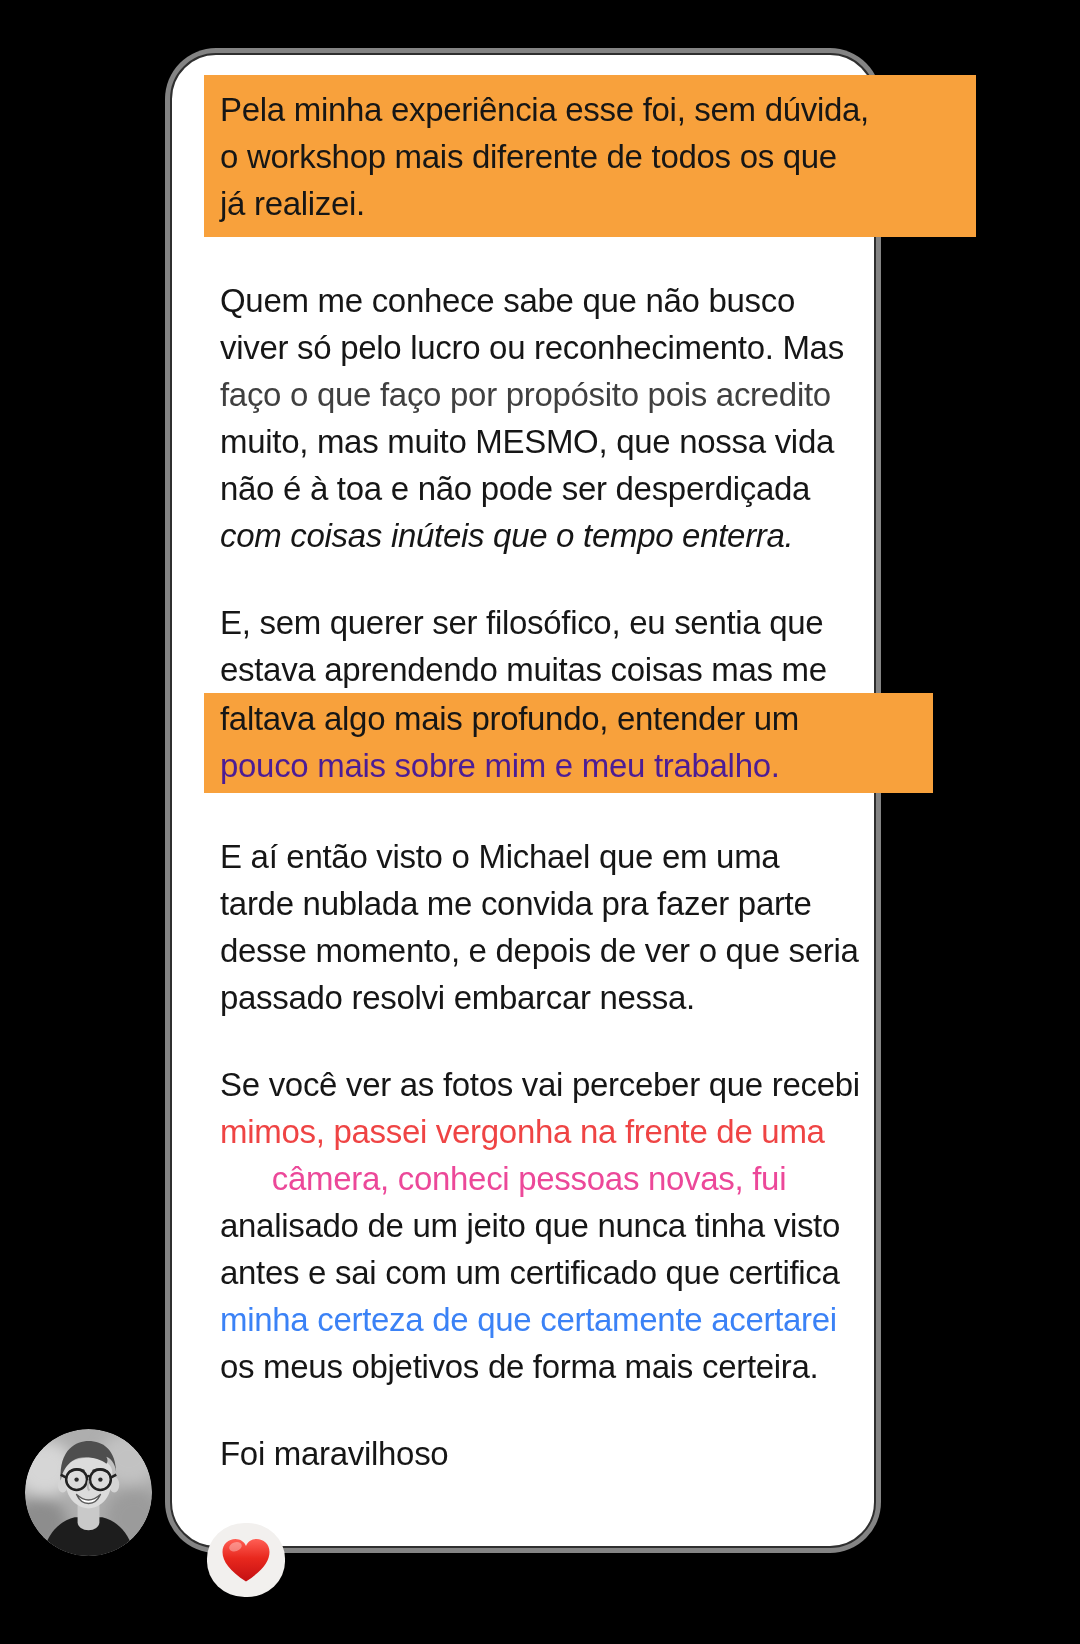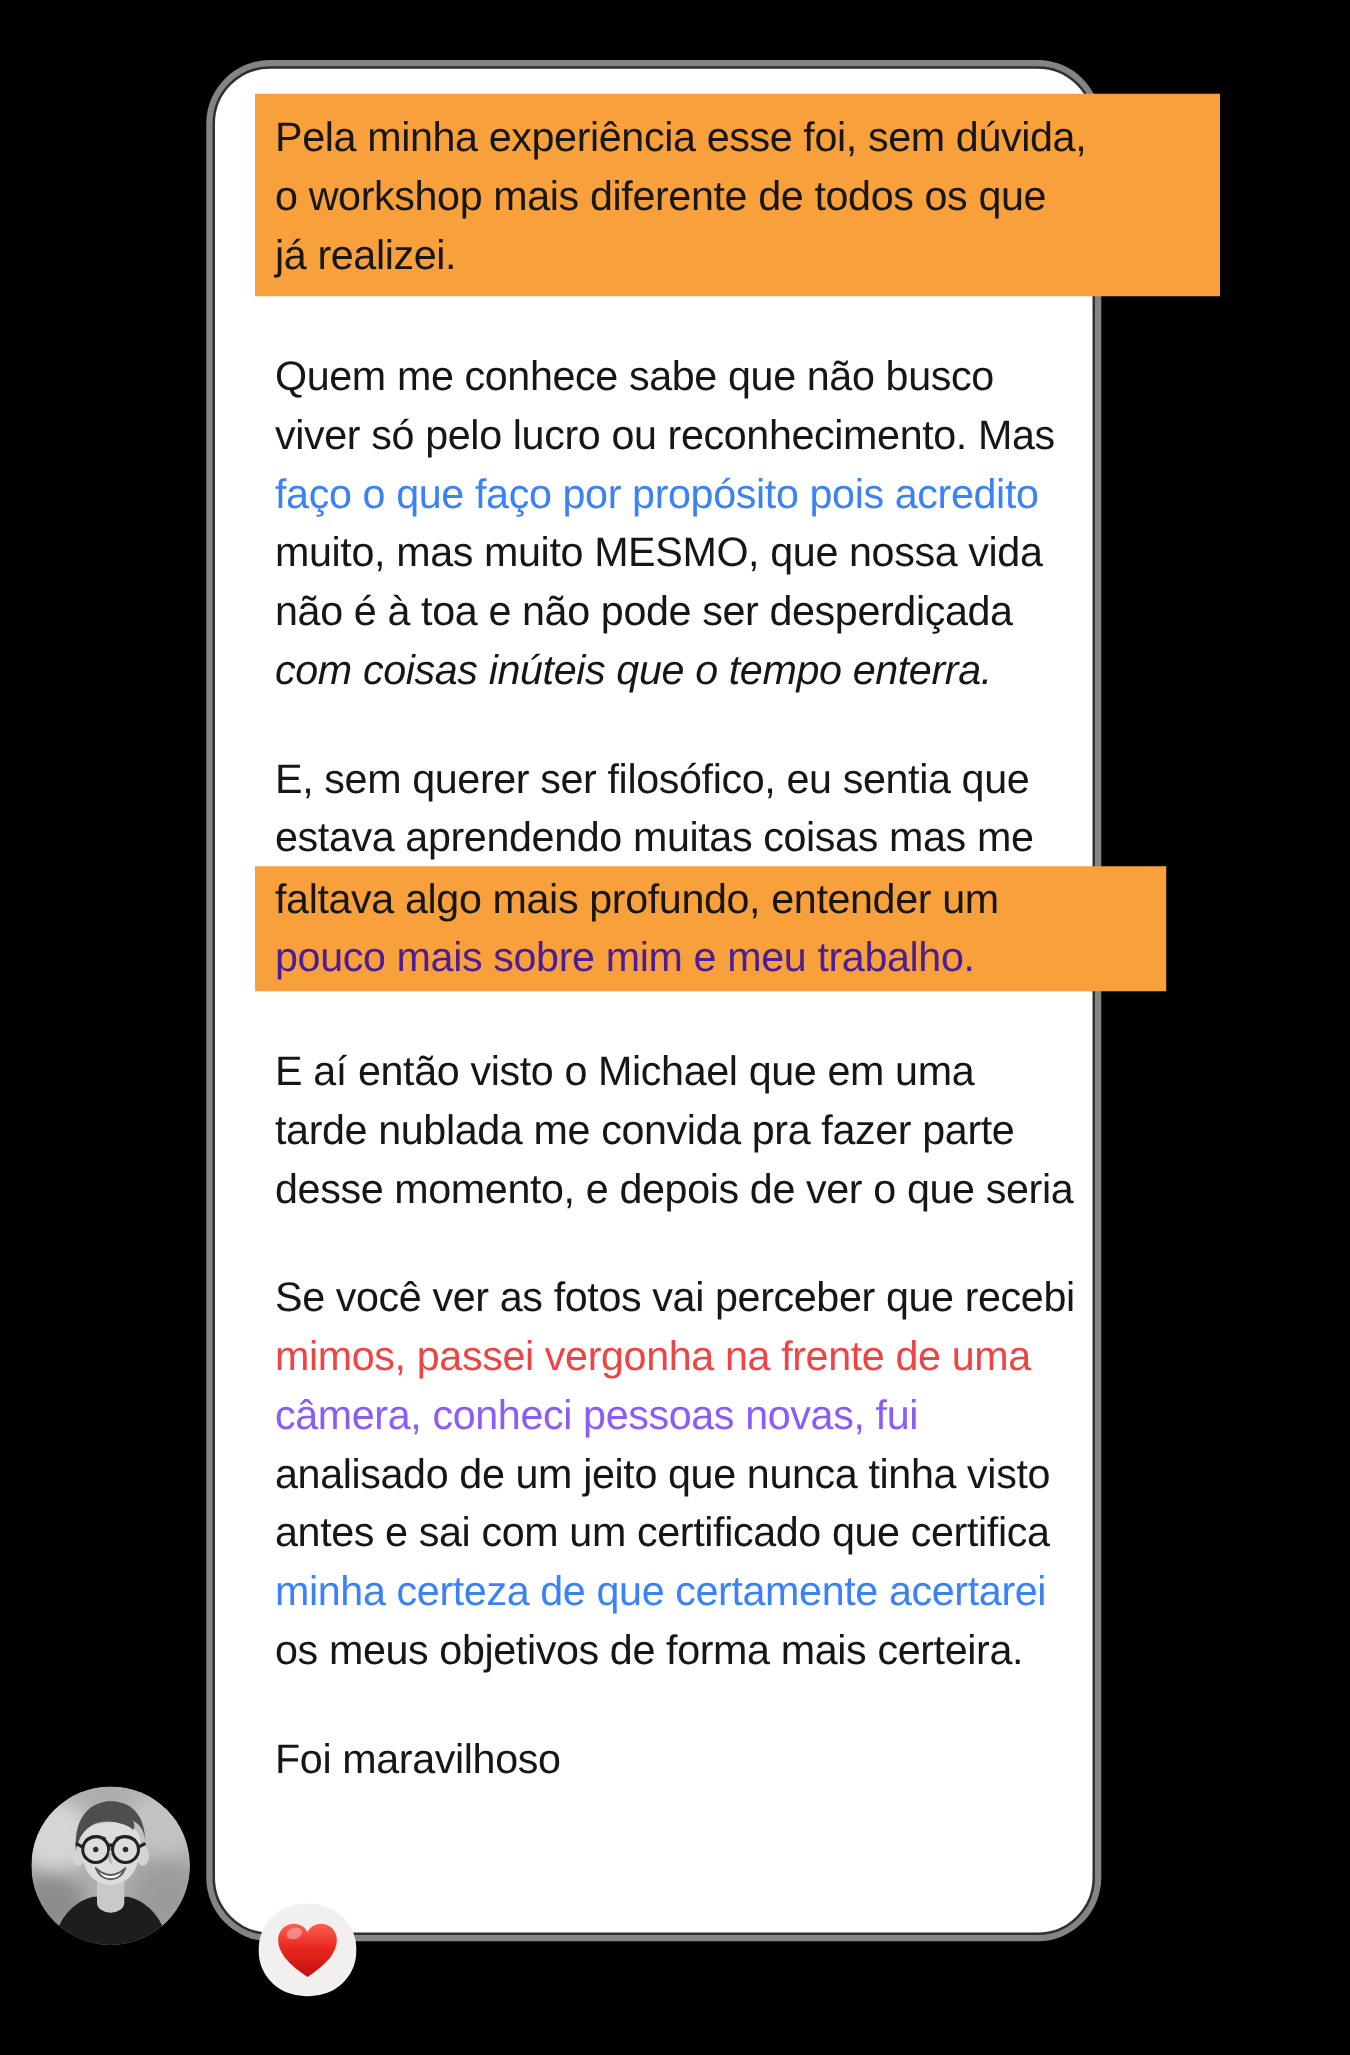--- a/index.html
+++ b/index.html
@@ -32,48 +32,49 @@
           <div class="segment highlight" style="background: rgb(248, 161, 60);">
             <div class="line" style="color: rgb(22, 22, 22);">Pela minha experiência esse foi, sem dúvida,</div>
             <div class="line" style="color: rgb(22, 22, 22);">o workshop mais diferente de todos os que</div>
             <div class="line" style="color: rgb(22, 22, 22);">já realizei.</div>
           </div>
         </div>
         <div class="paragraph p1">
           <div class="segment">
             <div class="line" style="color: rgb(22, 22, 22);">Quem me conhece sabe que não busco</div>
             <div class="line" style="color: rgb(22, 22, 22);">viver só pelo lucro ou reconhecimento. Mas</div>
-            <div class="line" style="color: #3b82f6;">faço o que faço por propósito pois acredito</div>
+            <div class="line" style="color: #404040;">faço o que faço por propósito pois acredito</div>
             <div class="line" style="color: rgb(22, 22, 22);">muito, mas muito MESMO, que nossa vida</div>
             <div class="line" style="color: rgb(22, 22, 22);">não é à toa e não pode ser desperdiçada</div>
             <div class="line" style="color: rgb(22, 22, 22); font-style: italic;">com coisas inúteis que o tempo enterra.</div>
           </div>
         </div>
         <div class="paragraph p2">
           <div class="segment">
             <div class="line" style="color: rgb(22, 22, 22);">E, sem querer ser filosófico, eu sentia que</div>
             <div class="line" style="color: rgb(22, 22, 22);">estava aprendendo muitas coisas mas me</div>
           </div>
           <div class="segment highlight" style="background: rgb(248, 161, 60);">
             <div class="line" style="color: rgb(22, 22, 22);">faltava algo mais profundo, entender um</div>
             <div class="line" style="color: #4c1d95;">pouco mais sobre mim e meu trabalho.</div>
           </div>
         </div>
         <div class="paragraph p3">
           <div class="segment">
             <div class="line" style="color: rgb(22, 22, 22);">E aí então visto o Michael que em uma</div>
             <div class="line" style="color: rgb(22, 22, 22);">tarde nublada me convida pra fazer parte</div>
             <div class="line" style="color: rgb(22, 22, 22);">desse momento, e depois de ver o que seria</div>
+            <div class="line" style="color: rgb(22, 22, 22);">passado resolvi embarcar nessa.</div>
           </div>
         </div>
         <div class="paragraph p4">
           <div class="segment">
             <div class="line" style="color: rgb(22, 22, 22);">Se você ver as fotos vai perceber que recebi</div>
             <div class="line" style="color: #ef4444;">mimos, passei vergonha na frente de uma</div>
-            <div class="line" style="color: #8b5cf6;">câmera, conheci pessoas novas, fui</div>
+            <div class="line" style="color: #ec4899; text-align: center;">câmera, conheci pessoas novas, fui</div>
             <div class="line" style="color: rgb(22, 22, 22);">analisado de um jeito que nunca tinha visto</div>
             <div class="line" style="color: rgb(22, 22, 22);">antes e sai com um certificado que certifica</div>
             <div class="line" style="color: #3b82f6;">minha certeza de que certamente acertarei</div>
             <div class="line" style="color: rgb(22, 22, 22);">os meus objetivos de forma mais certeira.</div>
           </div>
         </div>
         <div class="paragraph p5">
           <div class="segment">
             <div class="line" style="color: rgb(22, 22, 22);">Foi maravilhoso</div>
           </div>

